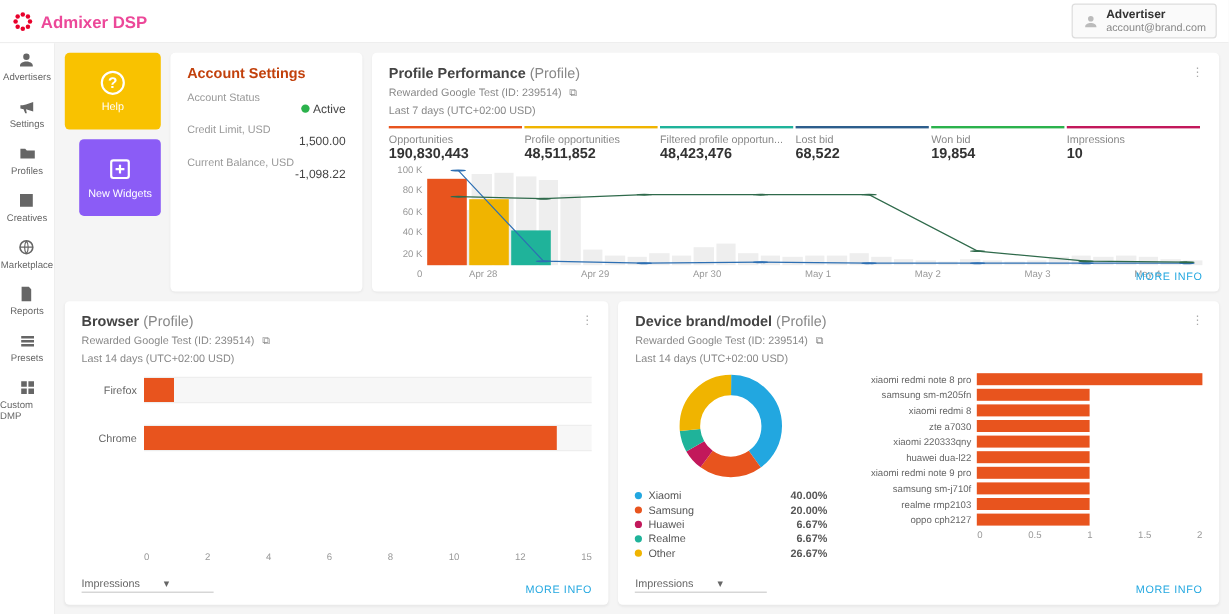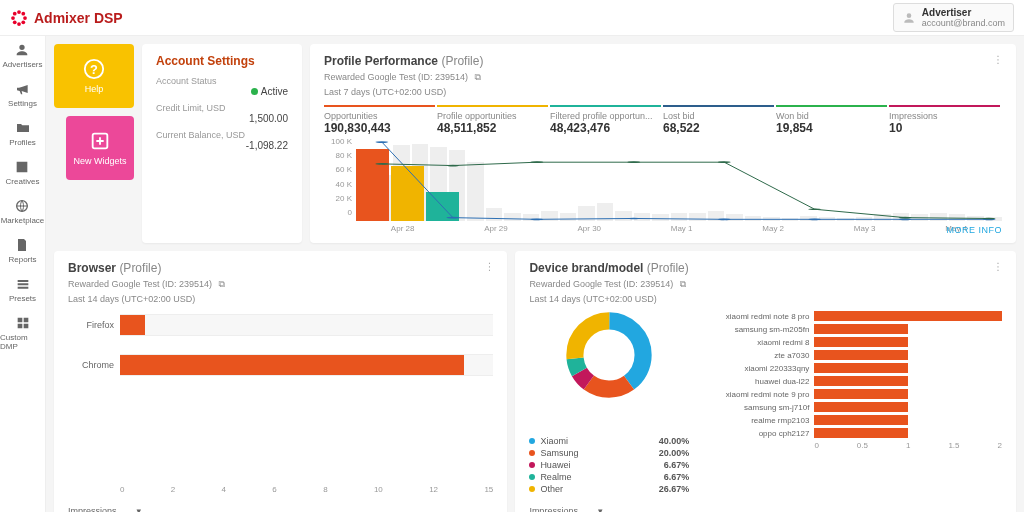--- a/index.html
+++ b/index.html
@@ -1,35 +1,35 @@
 <!DOCTYPE html>
 <html><head>
 <meta charset="utf-8">
 <style>
 * { margin: 0; padding: 0; box-sizing: border-box; }
 body { font-family: -apple-system, Helvetica, Arial, sans-serif; font-size: 11px; color: #333; background: #f5f5f5; width: 1024px; height: 512px; overflow: hidden; }
 .topbar { height: 36px; background: #fff; border-bottom: 1px solid #eee; display: flex; align-items: center; padding: 0 10px; }
-.logo { display: flex; align-items: center; gap: 6px; font-weight: 700; font-size: 14px; color: #b91c1c; }
+.logo { display: flex; align-items: center; gap: 6px; font-weight: 700; font-size: 14px; color: #ec4899; }
 .logo-mark { width: 18px; height: 18px; }
 .spacer { flex: 1; }
 .account-badge { display: flex; align-items: center; gap: 6px; border: 1px solid #ddd; background: #fafafa; padding: 3px 8px; border-radius: 3px; }
 .account-badge .title { font-weight: 700; font-size: 10px; }
 .account-badge .email { color: #888; font-size: 9px; }
 
 .workspace { display: flex; height: calc(100% - 36px); }
 .sidebar { width: 46px; background: #fff; border-right: 1px solid #eee; display: flex; flex-direction: column; align-items: center; padding-top: 4px; gap: 8px; }
 .side-item { display: flex; flex-direction: column; align-items: center; gap: 2px; color: #666; font-size: 8px; cursor: pointer; padding: 2px 0; }
 .side-item svg { width: 16px; height: 16px; fill: #666; }
 
 .content { flex: 1; padding: 8px; display: flex; flex-direction: column; gap: 8px; overflow: hidden; }
 .row { display: flex; gap: 8px; }
 .tiles { display: flex; flex-direction: column; gap: 8px; width: 80px; }
 .tile { height: 64px; border-radius: 4px; display: flex; flex-direction: column; align-items: center; justify-content: center; color: #fff; font-size: 9px; gap: 4px; cursor: pointer; }
 .tile.yellow { background: #f9c200; }
-.tile.blue { background: #ec4899; margin-left: 12px; }
+.tile.blue { background: #8b5cf6; margin-left: 12px; }
 
 .card { background: #fff; border-radius: 4px; padding: 10px 14px; box-shadow: 0 1px 2px rgba(0,0,0,0.05); }
 .settings-card { width: 160px; font-size: 10px; color: #666; }
 .settings-card h3 { font-size: 12px; color: #c2410c; margin-bottom: 8px; font-weight: 600; }
 .settings-card .label { color: #999; margin-top: 6px; font-size: 9px; }
 .settings-card .value { color: #444; text-align: right; }
 .status-dot { display: inline-block; width: 7px; height: 7px; background: #2bb24c; border-radius: 50%; margin-right: 3px; }
 
 .profile-card { flex: 1; position: relative; }
 .card-header { font-size: 12px; font-weight: 600; color: #444; display: flex; align-items: center; }
@@ -37,21 +37,21 @@
 .meta { font-size: 9px; color: #888; margin-top: 4px; }
 .copy-icon { margin-left: 4px; }
 .kebab { position: absolute; top: 10px; right: 12px; color: #aaa; cursor: pointer; letter-spacing: 1px; font-size: 10px; }
 
 .metrics-row { display: flex; margin-top: 8px; }
 .metric { flex: 1; border-top: 2px solid; padding-top: 4px; margin-right: 2px; }
 .metric .lbl { font-size: 9px; color: #888; white-space: nowrap; overflow: hidden; text-overflow: ellipsis; }
 .metric .val { font-size: 12px; font-weight: 700; color: #333; }
 
 .chartbox { position: relative; height: 96px; margin-top: 2px; }
-.ylabels { position: absolute; left: 0; top: 0; bottom: 16px; width: 28px; display: flex; flex-direction: column; justify-content: space-between; font-size: 8px; color: #999; text-align: right; }
+.ylabels { position: absolute; left: 0; top: 0; bottom: 0; width: 28px; display: flex; flex-direction: column; justify-content: space-between; font-size: 8px; color: #999; text-align: right; }
 .chart-inner { position: absolute; left: 32px; right: 0; top: 0; bottom: 12px; }
 .xlabels { position: absolute; left: 32px; right: 0; bottom: 0; display: flex; justify-content: space-around; font-size: 8px; color: #999; }
 .bg-bars { display: flex; align-items: flex-end; height: 100%; gap: 2px; }
 .bg-bars span { flex: 1; background: #eee; }
 .fg-bars { position: absolute; left: 0; top: 0; height: 100%; display: flex; align-items: flex-end; gap: 2px; width: 16%; }
 .fg-bars span { flex: 1; }
 svg.lines { position: absolute; left: 0; top: 0; width: 100%; height: 100%; }
 
 .more-info { position: absolute; bottom: 8px; right: 14px; color: #22a7e0; font-size: 9px; letter-spacing: 0.5px; cursor: pointer; }
 
@@ -62,21 +62,21 @@
 .h-bar { display: flex; align-items: center; height: 26px; gap: 6px; margin-bottom: 14px; }
 .h-bar .lbl { width: 46px; font-size: 9px; color: #666; text-align: right; }
 .h-bar .track { flex: 1; background: #f7f7f7; height: 22px; position: relative; border-top: 1px solid #eee; border-bottom: 1px solid #eee; }
 .h-bar .fill { position: absolute; left: 0; top: 0; bottom: 0; background: #e8541e; }
 .h-xaxis { display: flex; justify-content: space-between; padding-left: 52px; font-size: 8px; color: #999; }
 .dd { display: flex; align-items: center; gap: 20px; font-size: 9px; color: #666; border-bottom: 1px solid #ccc; width: 110px; padding: 2px 0; cursor: pointer; margin-top: 4px; }
 .footer-row { display: flex; align-items: center; margin-top: 6px; padding-right: 70px; }
 
 .device-body { display: flex; gap: 8px; margin-top: 6px; flex: 1; }
 .donut-col { width: 160px; display: flex; flex-direction: column; align-items: center; gap: 6px; }
-.legend { width: 100%; margin-top: 28px; }
+.legend { width: 100%; }
 .legend-item { display: flex; align-items: center; font-size: 9px; color: #555; margin-top: 2px; }
 .legend-item .dot { width: 6px; height: 6px; border-radius: 50%; margin-right: 5px; }
 .legend-item .name { flex: 1; }
 .legend-item .pct { font-weight: 600; }
 .device-bars { flex: 1; }
 .d-bar { display: flex; align-items: center; height: 12px; margin-bottom: 1px; gap: 5px; }
 .d-bar .lbl { width: 112px; font-size: 8px; color: #666; text-align: right; }
 .d-bar .track { flex: 1; height: 10px; position: relative; }
 .d-bar .fill { position: absolute; left: 0; top: 0; bottom: 0; background: #e8541e; }
 .d-xaxis { display: flex; justify-content: space-between; padding-left: 117px; font-size: 8px; color: #999; margin-top: 2px; }

